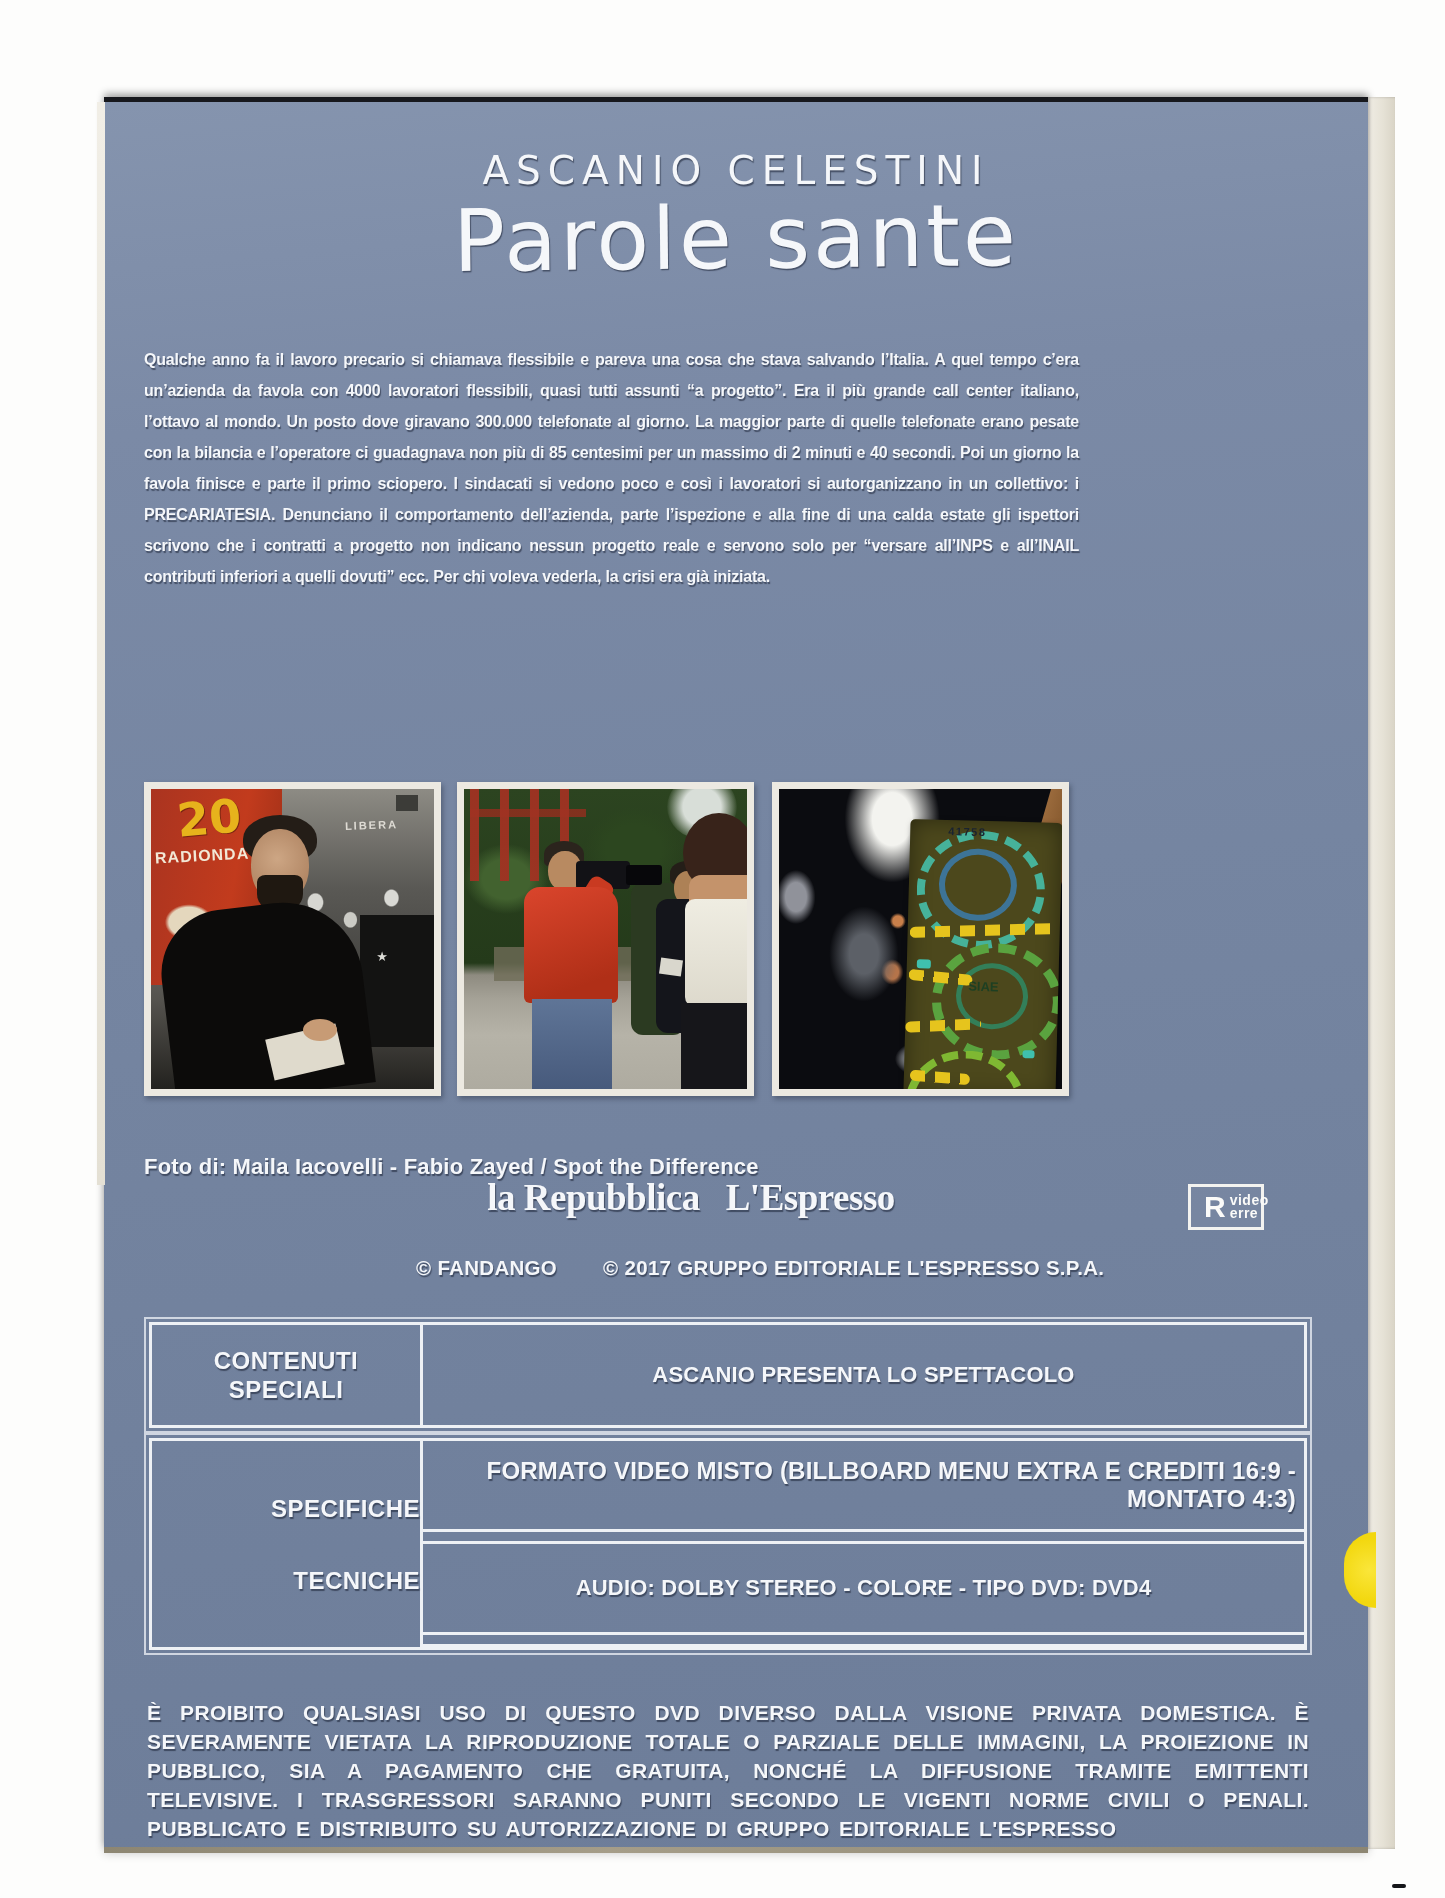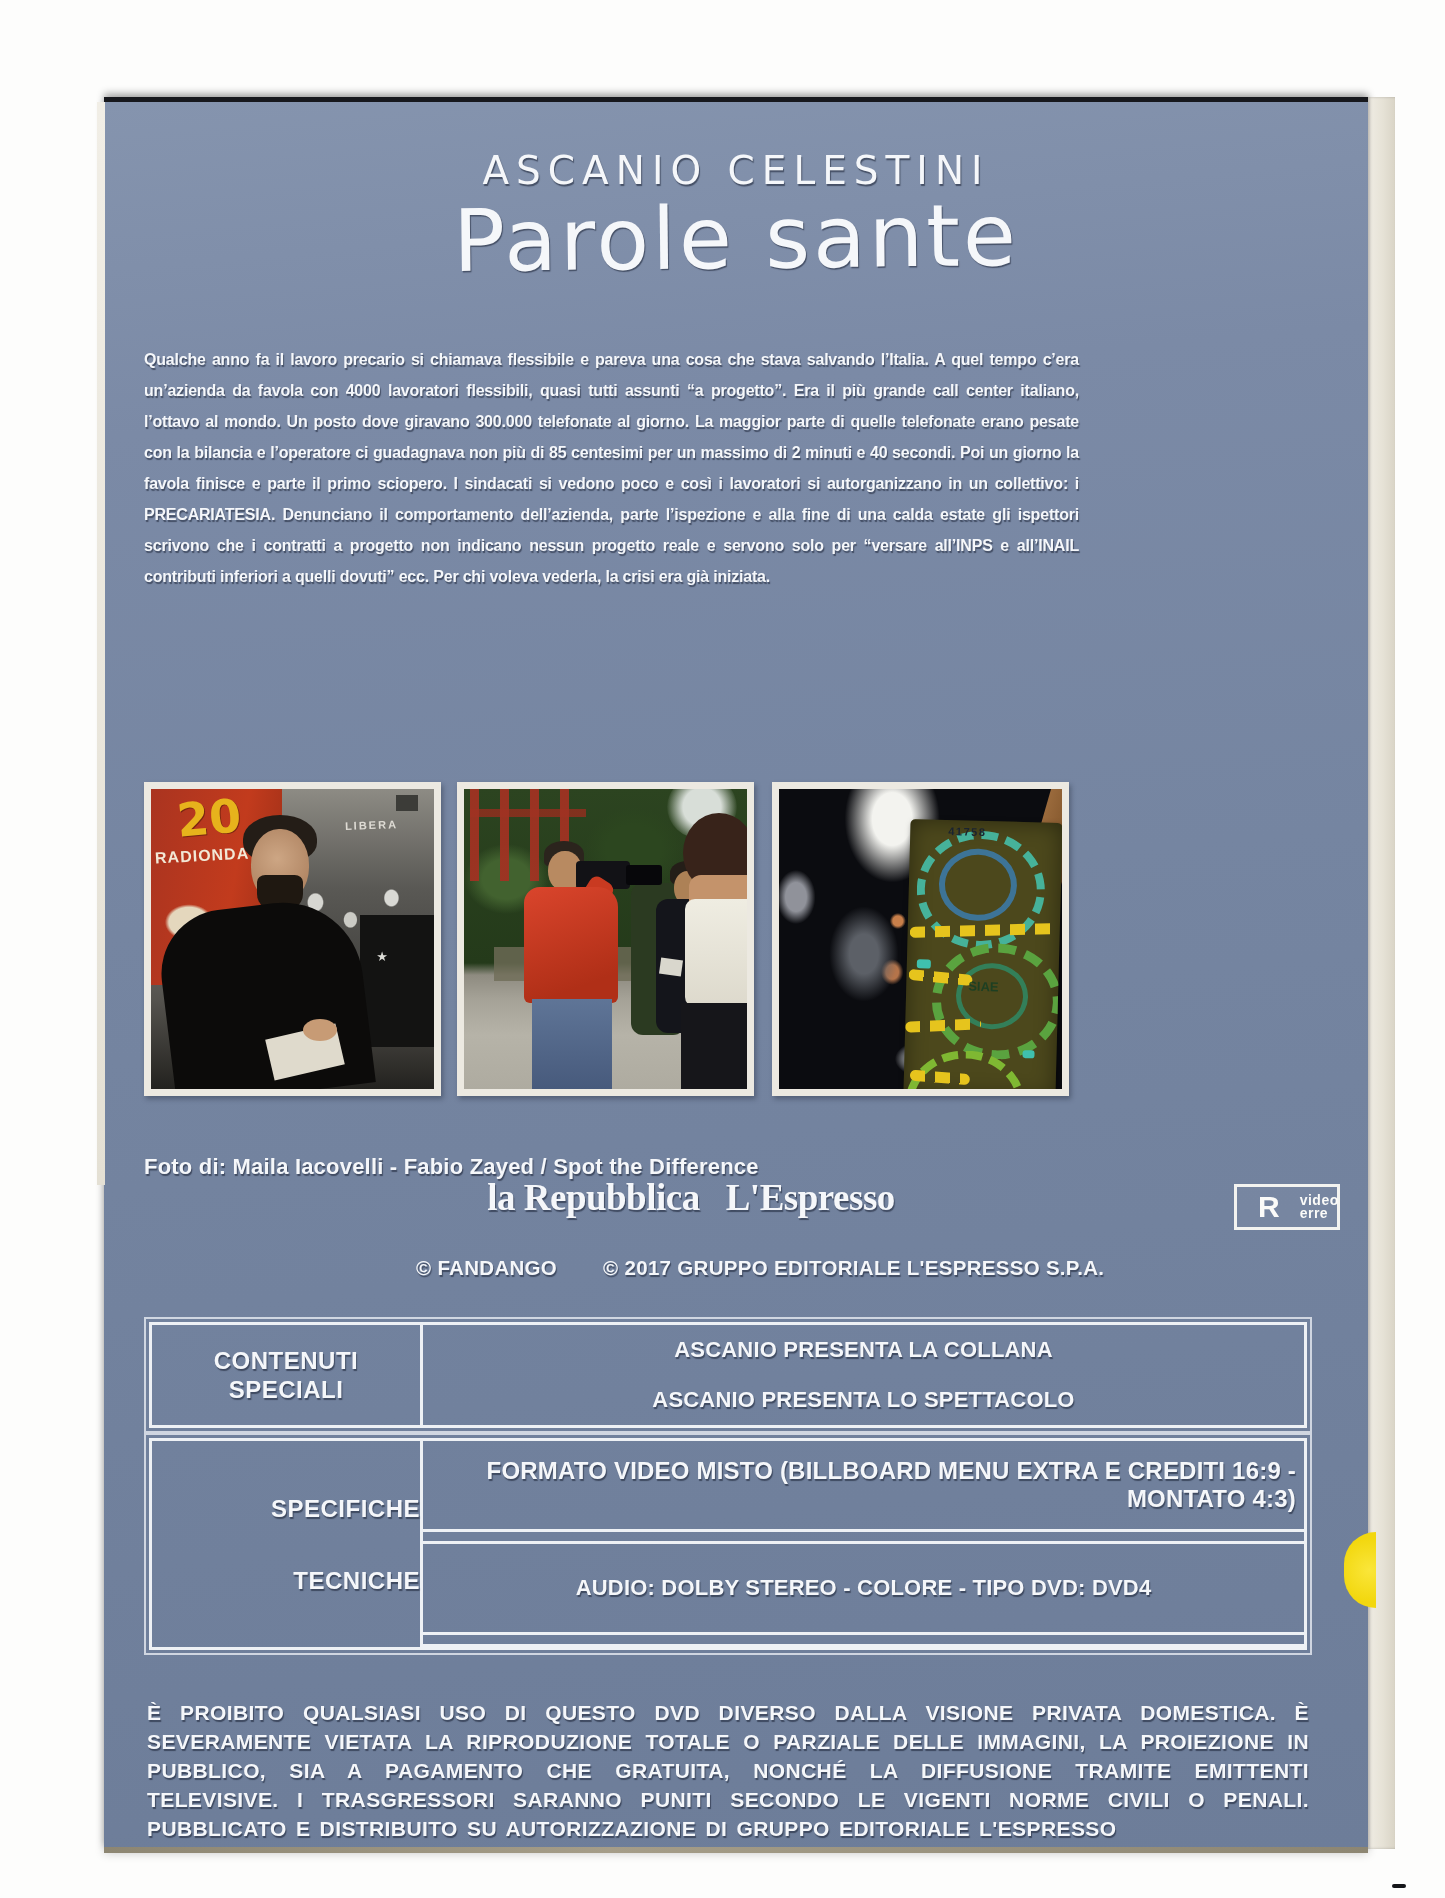--- a/index.html
+++ b/index.html
@@ -121,22 +121,22 @@
   .yd4{left:6px;top:252px;width:60px;transform:rotate(3deg);}
   .tmark{position:absolute;background:#3fc0ae;border-radius:3px;}
   .sticker-num{position:absolute;left:38px;top:5px;font-size:11px;font-weight:700;color:#1a2330;letter-spacing:1.5px;text-shadow:none;}
   .sticker-siae{position:absolute;left:62px;top:158px;font-size:13px;font-weight:700;color:#163f24;opacity:.85;text-shadow:none;}
   
   .caption{position:absolute;left:40px;top:1006px;font-size:22px;font-weight:700;letter-spacing:.2px;margin-top:46px;}
   .logos-row{position:absolute;left:0;top:1074px;width:100%;text-align:center;transform:translateX(-45px);
     font-family:"Liberation Serif",serif;font-weight:700;}
   .logo-rep{font-size:37px;letter-spacing:-.5px;}
   .logo-esp{font-size:37px;margin-left:26px;letter-spacing:-.5px;}
-  .videoerre{position:absolute;left:1130px;top:1082px;width:106px;height:46px;box-sizing:border-box;
-    border:3px solid #f3f3f0;display:flex;align-items:center;gap:16px;padding:2px 5px;
+  .videoerre{position:absolute;left:1084px;top:1082px;width:76px;height:46px;box-sizing:border-box;
+    border:3px solid #f3f3f0;display:flex;align-items:center;gap:8px;padding:2px 5px;
     background:rgba(255,255,255,.04);}
   .ve-strip{width:7px;height:32px;background:repeating-linear-gradient(180deg,#c23d2b 0 4px,rgba(194,61,43,0) 4px 7px);}
   .ve-r{font-size:30px;font-weight:700;color:#fbfbf9;line-height:28px;text-shadow:none;}
   .ve-swoosh{width:16px;height:4px;background:#c23d2b;transform:rotate(48deg) translate(-2px,8px);border-radius:2px;margin-left:-10px;}
   .ve-col{display:flex;flex-direction:column;line-height:13px;margin-left:-2px;}
   .ve-col span{font-size:14px;font-weight:700;color:#fbfbf9;text-shadow:none;letter-spacing:.5px;}
   .copyright{position:absolute;left:312px;top:1154px;display:flex;gap:46px;font-size:20.5px;font-weight:700;letter-spacing:.3px;}
   
   .specbox{position:absolute;left:45px;width:1158px;box-sizing:border-box;
     border:3px solid #eef1f5;outline:2px solid rgba(240,243,248,.75);outline-offset:3px;
@@ -256,21 +256,20 @@
     <span>© FANDANGO</span>
     <span>© 2017 GRUPPO EDITORIALE L'ESPRESSO S.P.A.</span>
   </div>
 
   <div class="specbox box1 txt">
     <div class="spec-head">
       <span>CONTENUTI</span>
       <span>SPECIALI</span>
     </div>
     <div class="spec-body">
-      <div class="spec-line">ASCANIO PRESENTA LA COLLANA</div>
       <div class="spec-line">ASCANIO PRESENTA LO SPETTACOLO</div>
     </div>
   </div>
 
   <div class="specbox box2 txt">
     <div class="spec-head">
       <span>SPECIFICHE</span>
       <span>TECNICHE</span>
     </div>
     <div class="spec-body">

